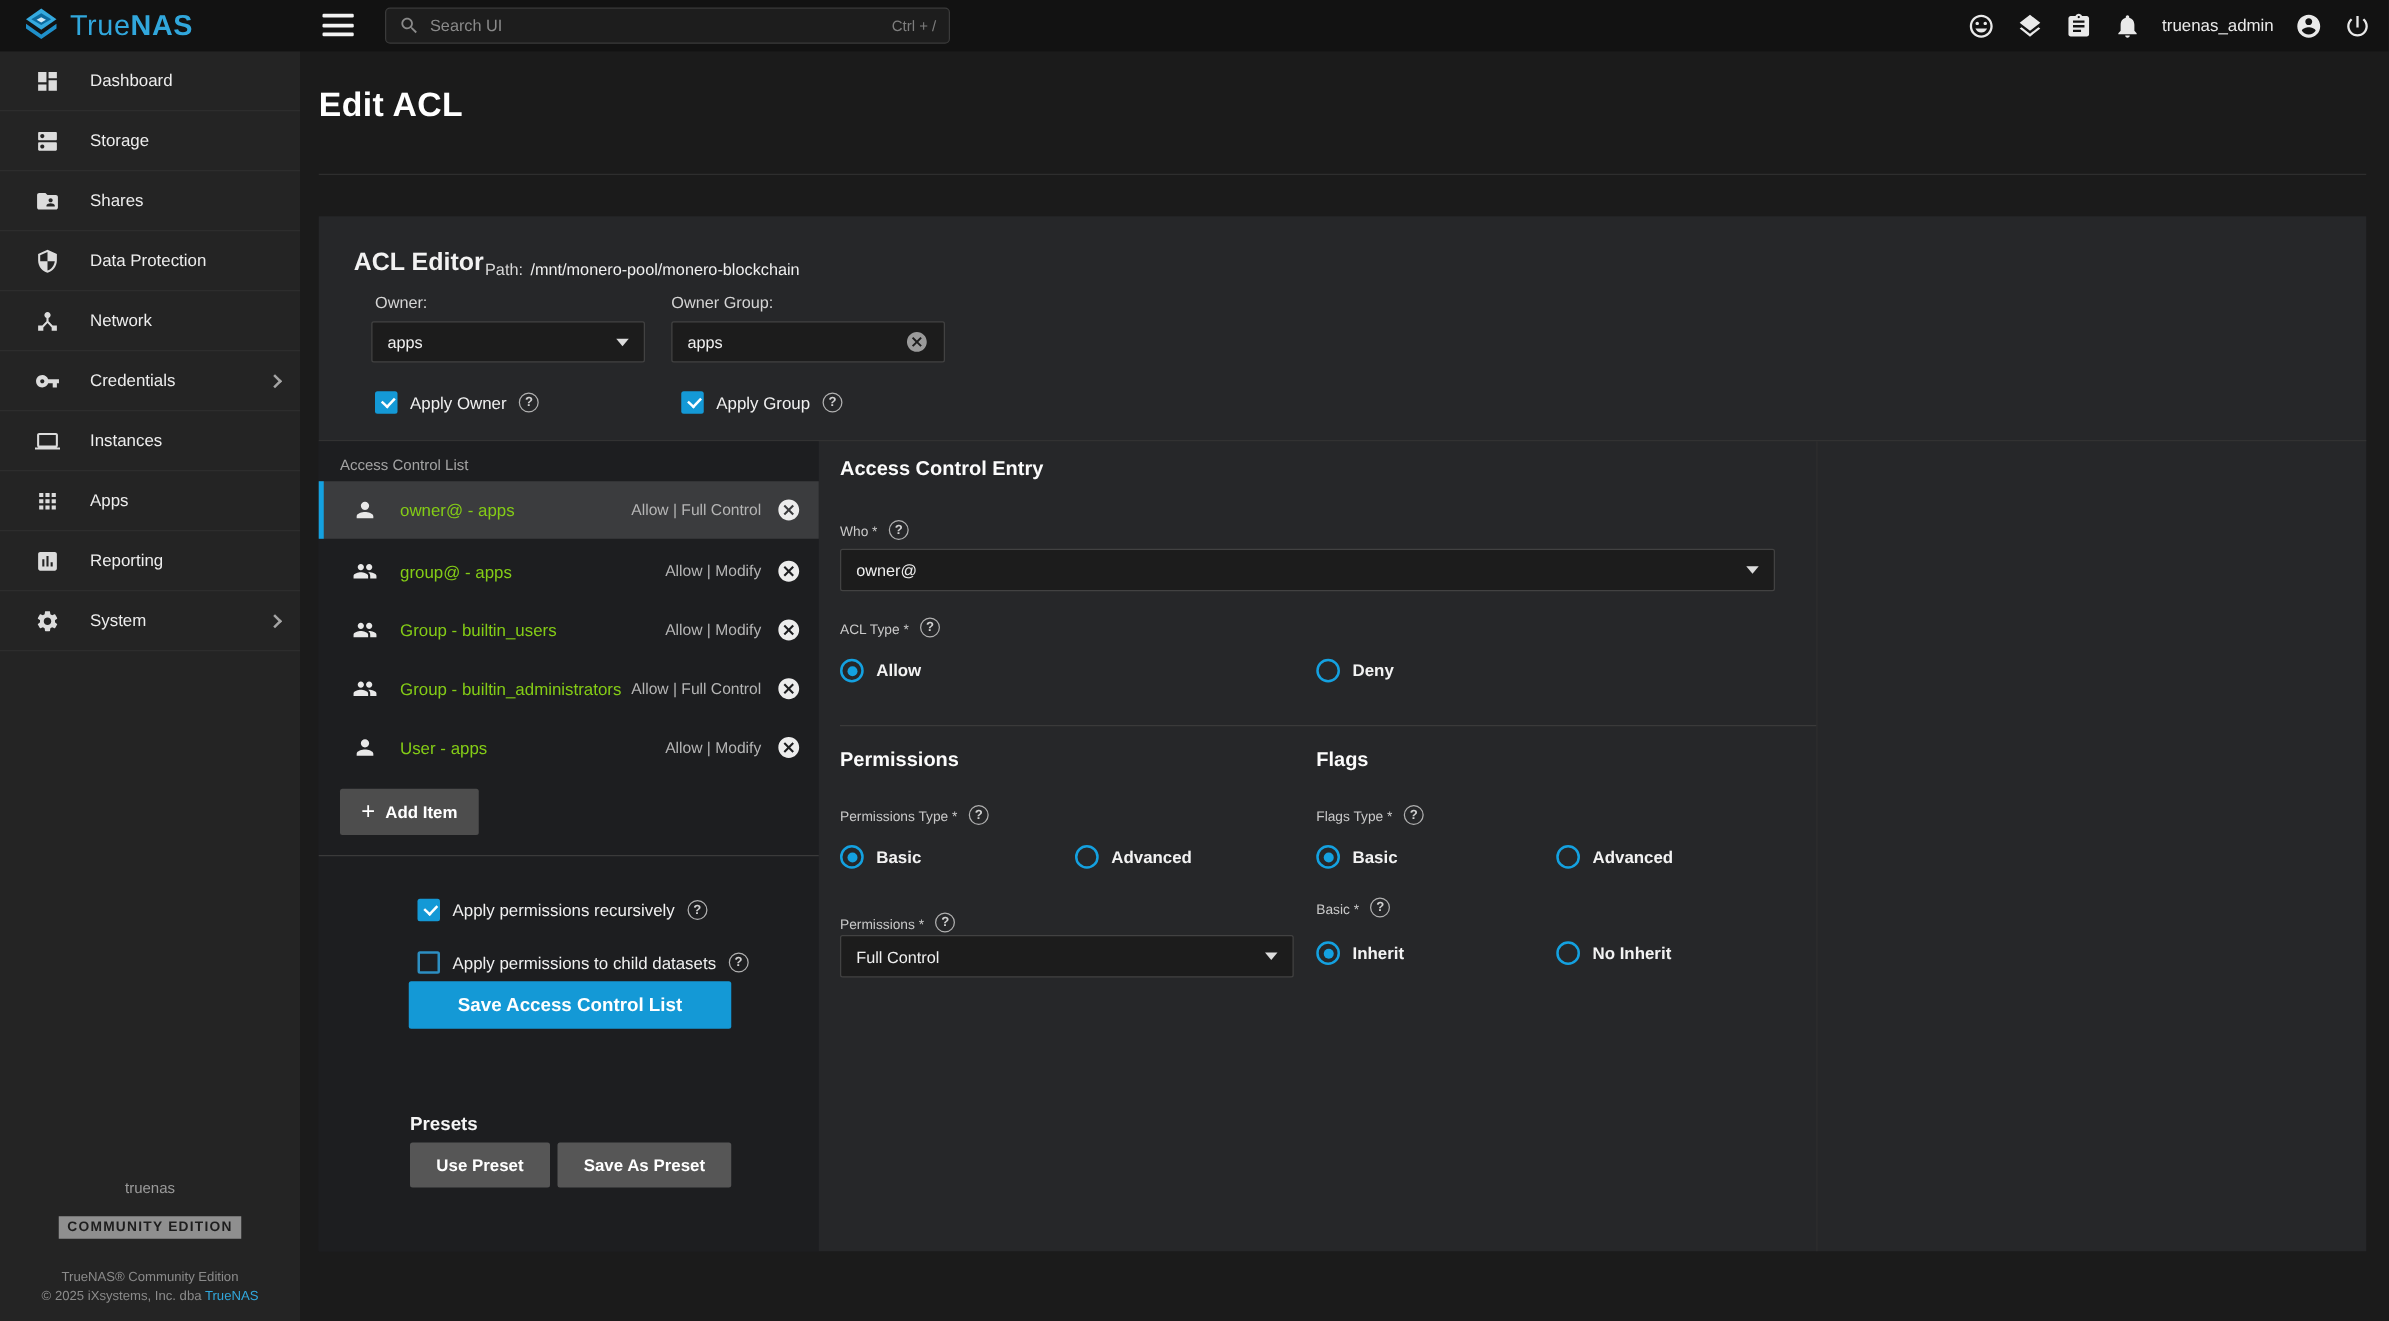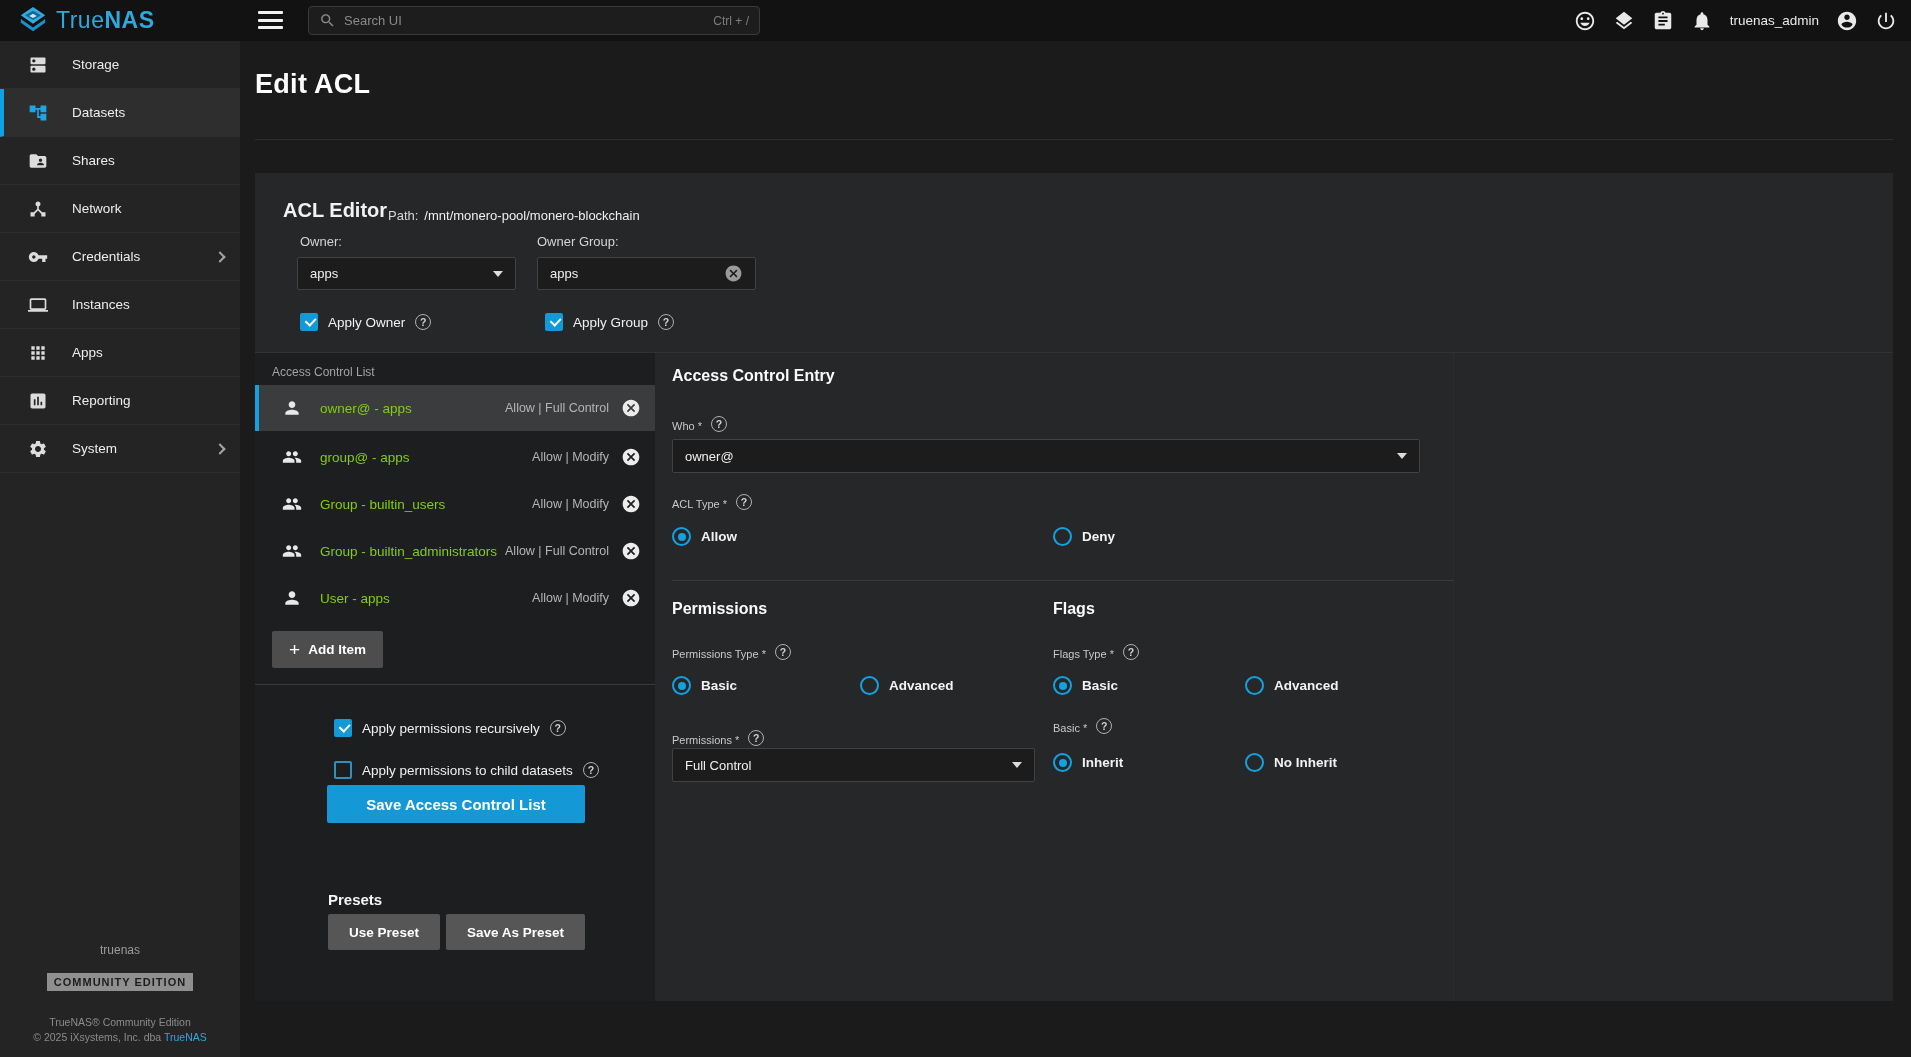--- a/index.html
+++ b/index.html
@@ -138,35 +138,41 @@
       </svg>
     <svg class="tb-icon" viewBox="0 0 24 24" fill="currentColor">
         <path d="M13 3h-2v10h2V3zm4.83 2.17l-1.42 1.42C17.99 7.86 19 9.81 19 12c0 3.87-3.13 7-7 7s-7-3.13-7-7c0-2.19 1.01-4.14 2.58-5.42L6.17 5.17C4.23 6.82 3 9.26 3 12c0 4.97 4.03 9 9 9s9-4.03 9-9c0-2.74-1.23-5.18-3.17-6.83z"></path>
       </svg>
   </div>
 </div>
 
 <div class="sidebar">
   <div class="nav-item">
     <svg class="nicon" viewBox="0 0 24 24" fill="currentColor">
+        <path d="M3 13h8V3H3v10zm0 8h8v-6H3v6zm10 0h8V11h-8v10zm0-18v6h8V3h-8z"></path>
+      </svg>
+    <span class="nlabel">Dashboard</span>
+  </div>
+  <div class="nav-item">
+    <svg class="nicon" viewBox="0 0 24 24" fill="currentColor">
         <path d="M20 13H4c-.55 0-1 .45-1 1v6c0 .55.45 1 1 1h16c.55 0 1-.45 1-1v-6c0-.55-.45-1-1-1zM7 19c-1.1 0-2-.9-2-2s.9-2 2-2 2 .9 2 2-.9 2-2 2zM20 3H4c-.55 0-1 .45-1 1v6c0 .55.45 1 1 1h16c.55 0 1-.45 1-1V4c0-.55-.45-1-1-1zM7 9c-1.1 0-2-.9-2-2s.9-2 2-2 2 .9 2 2-.9 2-2 2z"></path>
       </svg>
     <span class="nlabel">Storage</span>
   </div>
-  <div class="nav-item selected">
-    <svg class="nicon" viewBox="0 0 24 24" fill="currentColor">
-        <path d="M22 11V3h-7v3H9V3H2v8h7V8h2v10h4v3h7v-8h-7v3h-2V8h2v3z"></path>
-      </svg>
-    <span class="nlabel">Datasets</span>
-  </div>
   <div class="nav-item">
     <svg class="nicon" viewBox="0 0 24 24" fill="currentColor">
         <path d="M20 6h-8l-2-2H4c-1.1 0-2 .9-2 2v12c0 1.1.9 2 2 2h16c1.1 0 2-.9 2-2V8c0-1.1-.9-2-2-2zm-5 3c1.1 0 2 .9 2 2s-.9 2-2 2-2-.9-2-2 .9-2 2-2zm4 8h-8v-1c0-1.33 2.67-2 4-2s4 .67 4 2v1z"></path>
       </svg>
     <span class="nlabel">Shares</span>
+  </div>
+  <div class="nav-item">
+    <svg class="nicon" viewBox="0 0 24 24" fill="currentColor">
+        <path d="M12 1L3 5v6c0 5.55 3.84 10.74 9 12 5.16-1.26 9-6.45 9-12V5l-9-4zm0 10.99h7c-.53 4.12-3.28 7.79-7 8.94V12H5V6.3l7-3.11v8.8z"></path>
+      </svg>
+    <span class="nlabel">Data Protection</span>
   </div>
   <div class="nav-item">
     <svg class="nicon" viewBox="0 0 24 24" fill="currentColor">
         <path d="M17 16l-4-4V8.82C14.16 8.4 15 7.3 15 6c0-1.66-1.34-3-3-3S9 4.34 9 6c0 1.3.84 2.4 2 2.82V12l-4 4H3v5h5v-3.05l4-4.2 4 4.2V21h5v-5h-4z"></path>
       </svg>
     <span class="nlabel">Network</span>
   </div>
   <div class="nav-item">
     <svg class="nicon" viewBox="0 0 24 24" fill="currentColor">
         <path d="M12.65 10C11.83 7.67 9.61 6 7 6c-3.31 0-6 2.69-6 6s2.69 6 6 6c2.61 0 4.83-1.67 5.65-4H17v4h4v-4h2v-4H12.65zM7 14c-1.1 0-2-.9-2-2s.9-2 2-2 2 .9 2 2-.9 2-2 2z"></path>

